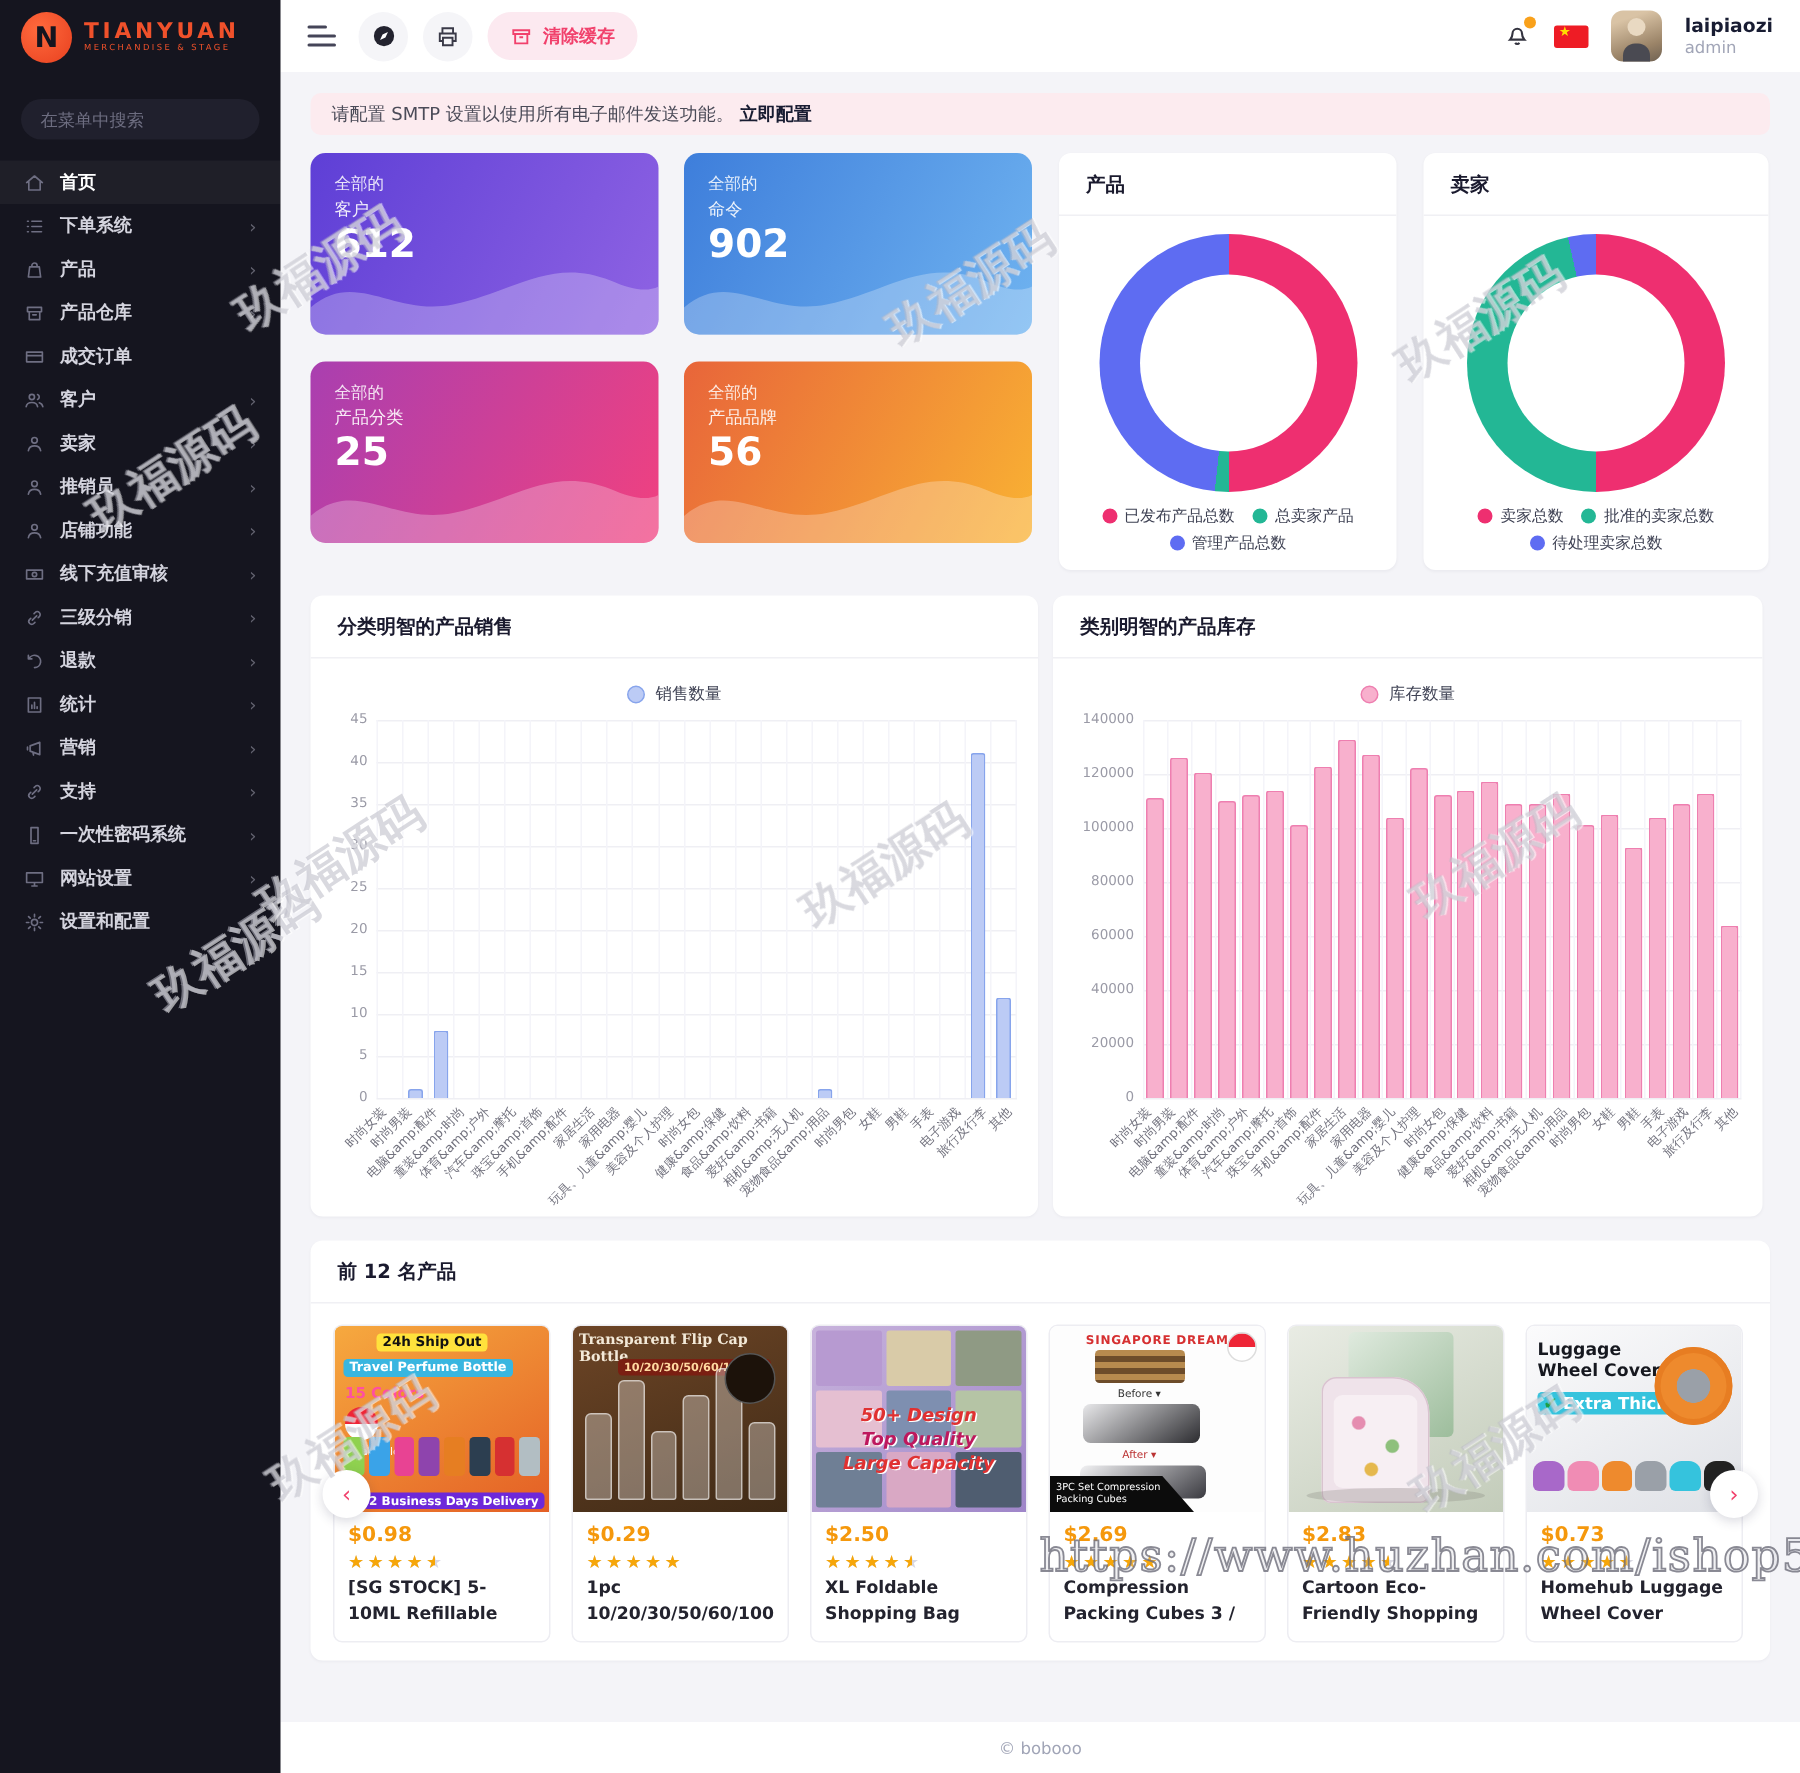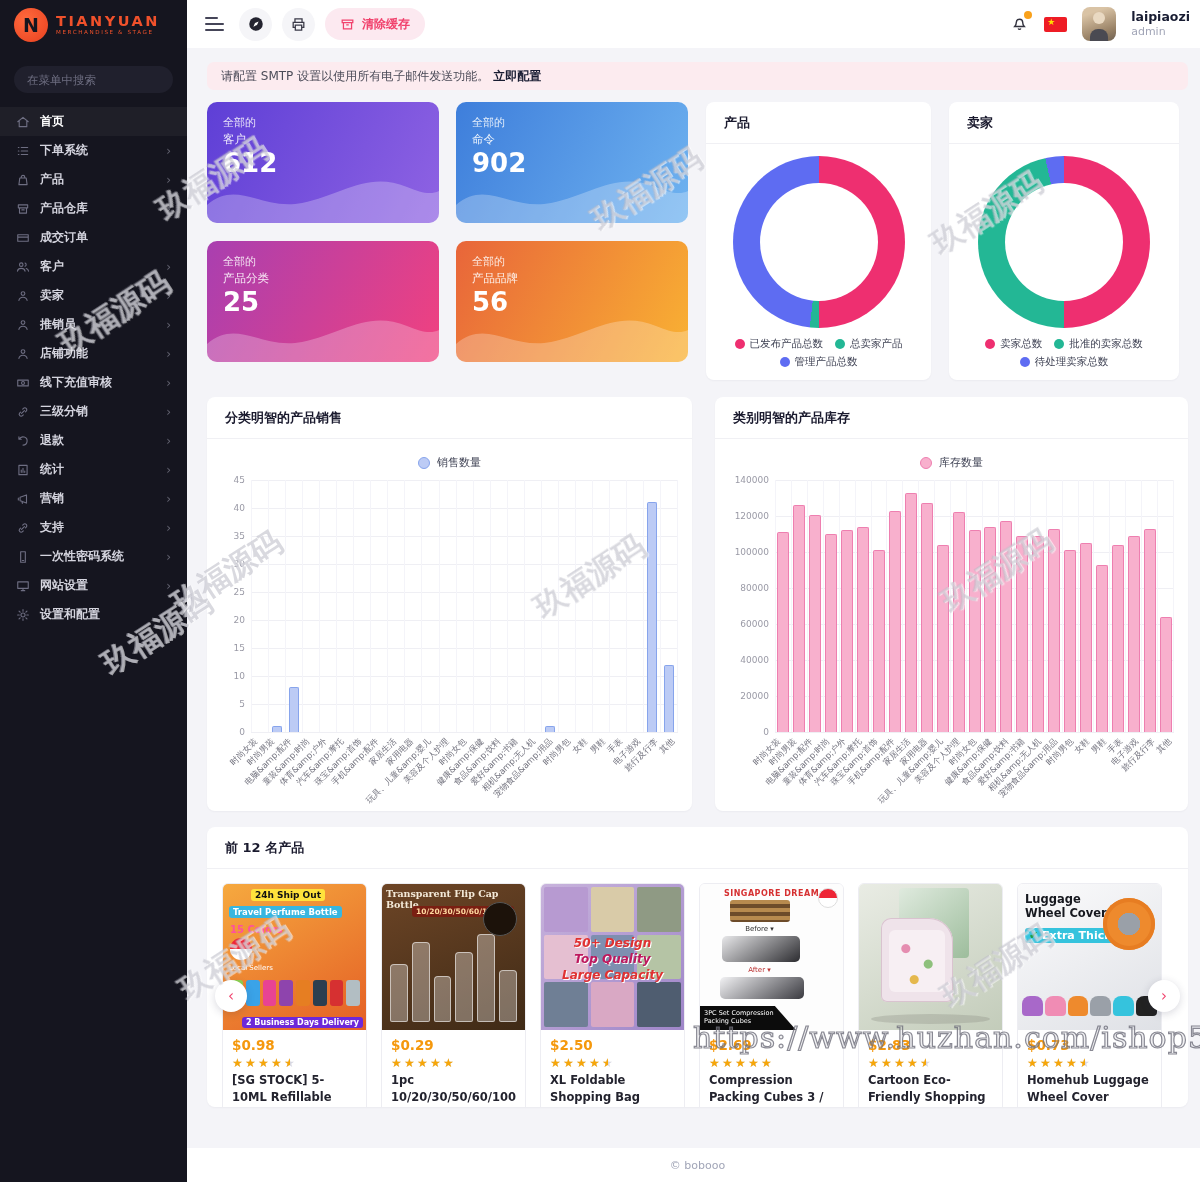--- a/index.html
+++ b/index.html
@@ -62,42 +62,42 @@
   .panel { background:#fff; border-radius:8px; box-shadow:0 1px 2px rgba(30,30,60,.04); overflow:hidden; }
   .panel-head { height:42px; display:flex; align-items:center; padding:0 18px; border-bottom:1px solid #f0f0f4; font-weight:bold; font-size:13px; color:#1a1a2e; }
   .donut-card { height:278px; }
   .donut-card .panel-body { padding:12px 10px 0; display:flex; flex-direction:column; align-items:center; }
   .donut { width:172px; height:172px; border-radius:50%; position:relative; }
   .donut-hole { position:absolute; left:27px; top:27px; width:118px; height:118px; background:#fff; border-radius:50%; }
   .legend { margin-top:9px; display:flex; flex-wrap:wrap; justify-content:center; gap:4px 12px; max-width:210px; }
   .legend-item { display:flex; align-items:center; gap:5px; font-size:10.5px; color:#3f4254; }
   .legend-dot { width:10px; height:10px; border-radius:50%; }
 
-  .row2 { display:flex; gap:23px; margin-bottom:16px; }
+  .row2 { display:flex; gap:10px; margin-bottom:16px; }
   .chart-card { height:414px; }
   .chart-legend { display:flex; justify-content:center; align-items:center; gap:7px; margin:16px 0 10px; font-size:11px; color:#3f4254; }
   .chart-legend .legend-dot { width:12px; height:12px; border:1px solid; }
   .chart-area { display:flex; padding:0 14px 0 8px; }
   .yaxis { display:flex; flex-direction:column; position:relative; width:44px; }
   .yaxis span { position:absolute; right:6px; font-size:9px; color:#9a9aa6; transform:translateY(-50%); }
   .plot { position:relative; flex:1; height:252px; }
   .hline { position:absolute; left:0; right:0; height:1px; background:#efeff4; }
   .slots { position:absolute; inset:0; display:flex; }
   .slot { flex:1; position:relative; border-left:1px solid #f4f4f9; }
   .slot:last-child { border-right:1px solid #f4f4f9; }
   .bar { position:absolute; bottom:0; left:50%; transform:translateX(-50%); border-style:solid; border-width:1px 1px 0 1px; border-radius:2px 2px 0 0; }
   .xlabels { display:flex; height:72px; position:relative; }
   .xslot { flex:1; position:relative; }
   .xslot span { position:absolute; top:4px; right:50%; transform:rotate(-45deg); transform-origin:100% 0; font-size:8.5px; color:#72727e; white-space:nowrap; }
 
   
   .products-card { height:280px; position:relative; }
   .prod-row { display:flex; gap:14px; padding:14px 0 0 15px; }
   .prod-tile { width:145px; min-width:145px; background:#fff; border:1px solid #ededf2; border-radius:6px; overflow:hidden; cursor:pointer; }
-  .prod-img { height:146px; position:relative; overflow:hidden; font-size:8px; }
+  .prod-img { height:124px; position:relative; overflow:hidden; font-size:8px; }
   .prod-body { padding:7px 9px 9px; }
   .prod-price { color:#f5980c; font-weight:bold; font-size:13.5px; }
   .stars { display:flex; gap:1px; margin:4px 0 3px; }
   .star { position:relative; width:12px; height:12px; font-size:12px; line-height:12px; color:#d8d8e2; }
   .star .fill { position:absolute; left:0; top:0; overflow:hidden; color:#f6a609; white-space:nowrap; }
   .prod-name { font-size:11.5px; font-weight:bold; color:#23232e; line-height:1.5; height:35px; overflow:hidden; }
   .car-arrow { position:absolute; width:32px; height:32px; border-radius:50%; background:#fff; box-shadow:0 2px 8px rgba(40,40,70,.18); display:flex; align-items:center; justify-content:center; color:#f1416c; font-size:15px; cursor:pointer; z-index:5; top:153px; }
   .car-arrow.left { left:8px; }
   .car-arrow.right { right:8px; }
 

